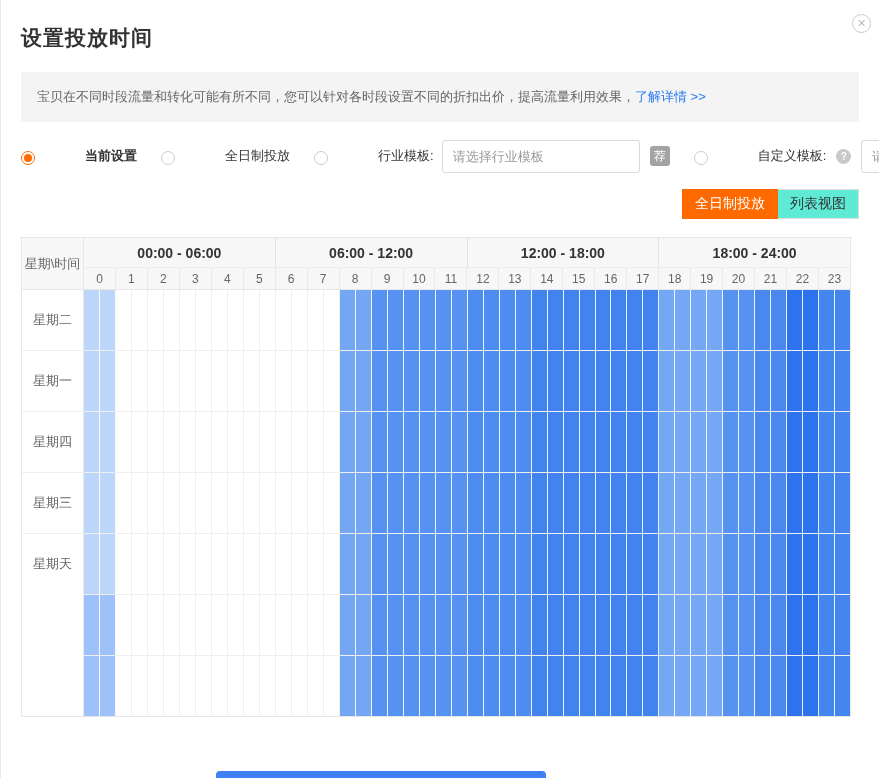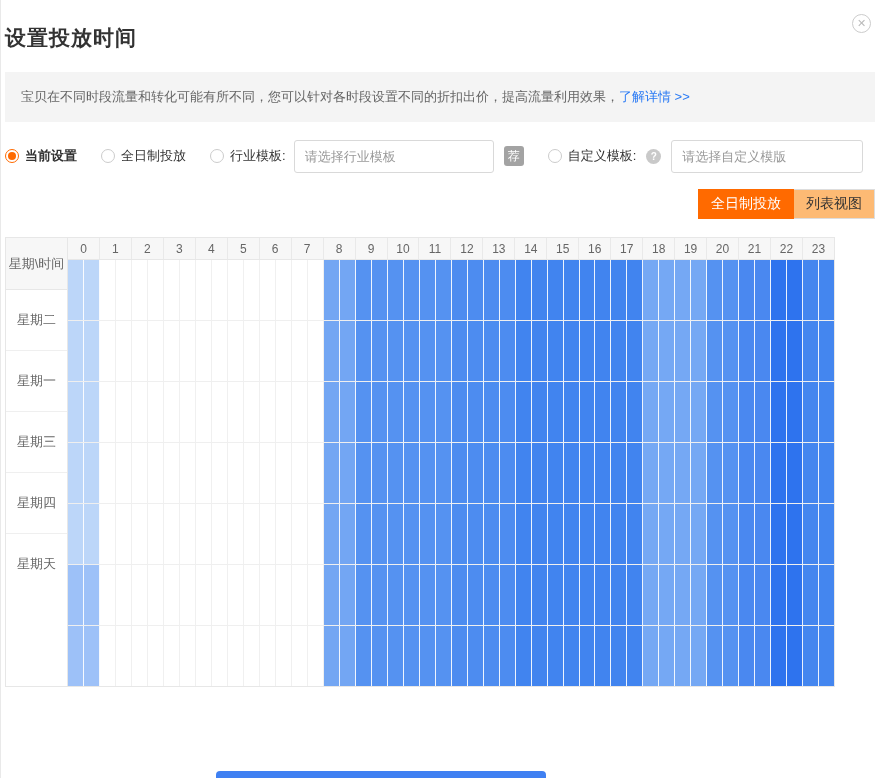--- a/index.html
+++ b/index.html
@@ -6,21 +6,21 @@
   html,body { margin:0; padding:0; }
   body {
     width:879px; height:778px;
     background:#fff;
     font-family:"Liberation Sans","DejaVu Sans",sans-serif;
     position:relative;
     border-left:1px solid #e9e9e9;
     overflow:hidden;
     color:#333;
   }
-  .content { padding:0 4px; }
+  .content { padding:0 20px; }
 
   
   .close-btn {
     position:absolute; top:14px; right:8px;
     width:19px; height:19px; border:1px solid #ccc; border-radius:50%;
     color:#bbb; font-size:11px; line-height:17px; text-align:center;
     cursor:pointer; background:#fff;
   }
 
   
@@ -28,21 +28,21 @@
 
   
   .banner {
     margin-top:20px; background:#f4f4f4; color:#666;
     font-size:13px; padding:17px 16px; line-height:16px;
   }
   .banner a { color:#2a7af4; text-decoration:none; }
 
   
   .options-row { margin-top:17px; display:flex; align-items:center; height:34px; font-size:13px; }
-  .radio-item { display:flex; align-items:center; margin-right:24px; cursor:pointer; white-space:nowrap; }
+  .radio-item { display:flex; align-items:flex-end; margin-right:24px; cursor:pointer; white-space:nowrap;gap:44px; }
   .radio {
     width:14px; height:14px; border:1px solid #ccc; border-radius:50%;
     display:inline-flex; align-items:center; justify-content:center;
     margin-right:6px; background:#fff; flex:0 0 14px;
   }
   .radio.sel { border-color:#ff6a00; }
   .radio.sel::after { content:""; width:8px; height:8px; border-radius:50%; background:#ff6a00; }
   .radio-item.sel-label { font-weight:600; }
   .radio-item.tight { margin-right:8px; }
   .tpl-input {
@@ -64,21 +64,21 @@
     margin:0 10px 0 2px; flex:0 0 15px;
   }
 
   
   .toggle-row { margin-top:16px; display:flex; justify-content:flex-end; }
   .toggle-row button {
     height:30px; padding:0 12px; font-size:14px; cursor:pointer;
     font-family:"Liberation Sans","DejaVu Sans",sans-serif;
   }
   .btn-grid-view { background:#ff6a00; color:#fff; border:1px solid #ff6a00; }
-  .btn-list-view { background:#fdba74; color:#333; border:1px solid #ddd; border-left:none;text-align:center; }
+  .btn-list-view { background:#5eead4; color:#333; border:1px solid #ddd; border-left:none;text-align:center; }
 
   
   .sch { margin-top:18px; width:830px; border:1px solid #e7e7e7; display:flex; }
   .c { display:flex; align-items:center; justify-content:center; }
   .sch-left { flex:0 0 62px; border-right:1px solid #e7e7e7; }
   .corner-cell { height:52px; background:#f7f7f7; color:#666; font-size:13px; border-bottom:1px solid #e7e7e7; }
   .day-cell { height:61px; border-bottom:1px solid #efefef; color:#666; font-size:13px; background:#fff; }
   .day-cell:last-child { border-bottom:none; height:60px; }
   .sch-right { flex:1; display:flex; flex-direction:column; }
   .blocks-row { display:flex; height:30px; background:#f7f7f7; border-bottom:1px solid #ededed; }
@@ -147,25 +147,31 @@
   <div class="toggle-row">
     <button class="btn-grid-view">全日制投放</button>
     <button class="btn-list-view">列表视图</button>
   </div>
 
   <div class="sch" id="schedule">
       <div class="sch-left">
         <div class="corner-cell c">星期\时间</div>
         <div class="day-cell c">星期二</div>
         <div class="day-cell c">星期一</div>
+        <div class="day-cell c">星期四</div>
         <div class="day-cell c">星期三</div>
-        <div class="day-cell c">星期四</div>
         <div class="day-cell c">星期天</div>
       </div>
       <div class="sch-right">
+        <div class="blocks-row">
+          <div class="block-cell c">00:00 - 06:00</div>
+          <div class="block-cell c">06:00 - 12:00</div>
+          <div class="block-cell c">12:00 - 18:00</div>
+          <div class="block-cell c">18:00 - 24:00</div>
+        </div>
         <div class="hours-row">
           <div class="hour-cell c">0</div>
           <div class="hour-cell c">1</div>
           <div class="hour-cell c">2</div>
           <div class="hour-cell c">3</div>
           <div class="hour-cell c">4</div>
           <div class="hour-cell c">5</div>
           <div class="hour-cell c">6</div>
           <div class="hour-cell c">7</div>
           <div class="hour-cell c">8</div>

